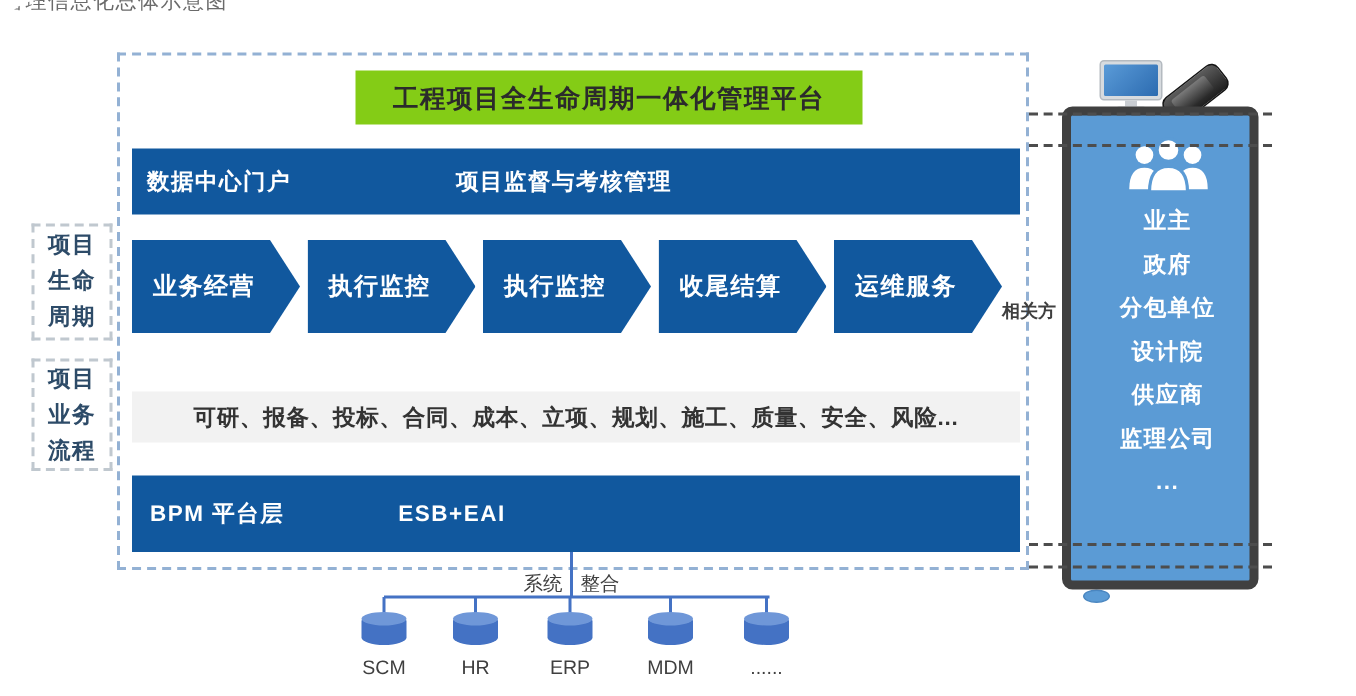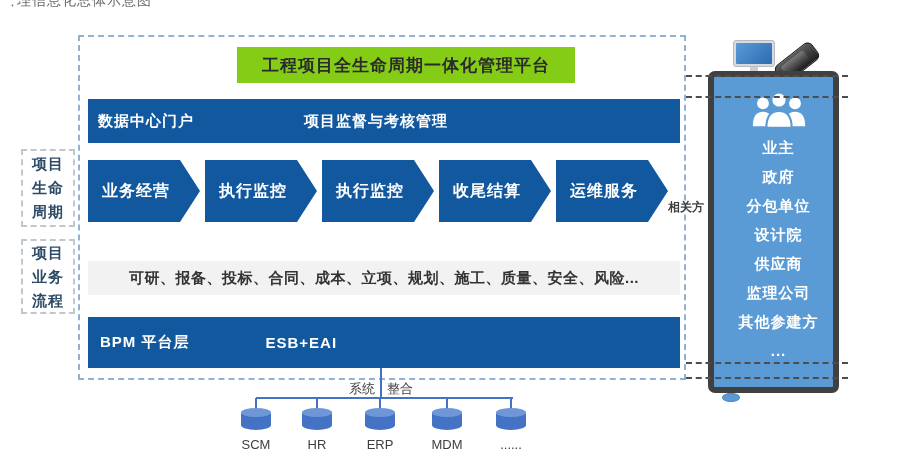--- a/index.html
+++ b/index.html
@@ -183,20 +183,19 @@
         <path d="M17 46 q0 -20 15 -20 q15 0 15 20 z"></path>
       </g>
     </svg>
     <div id="panel-list">
         <div class="panel-item">业主</div>
         <div class="panel-item">政府</div>
         <div class="panel-item">分包单位</div>
         <div class="panel-item">设计院</div>
         <div class="panel-item">供应商</div>
         <div class="panel-item">监理公司</div>
-        <div class="panel-item">其他参建方</div>
         <div class="panel-item">...</div>
       </div>
   </div>
 
   <div id="mini-arc" class="abs"></div>
 
 </div>
 
 </body></html>

